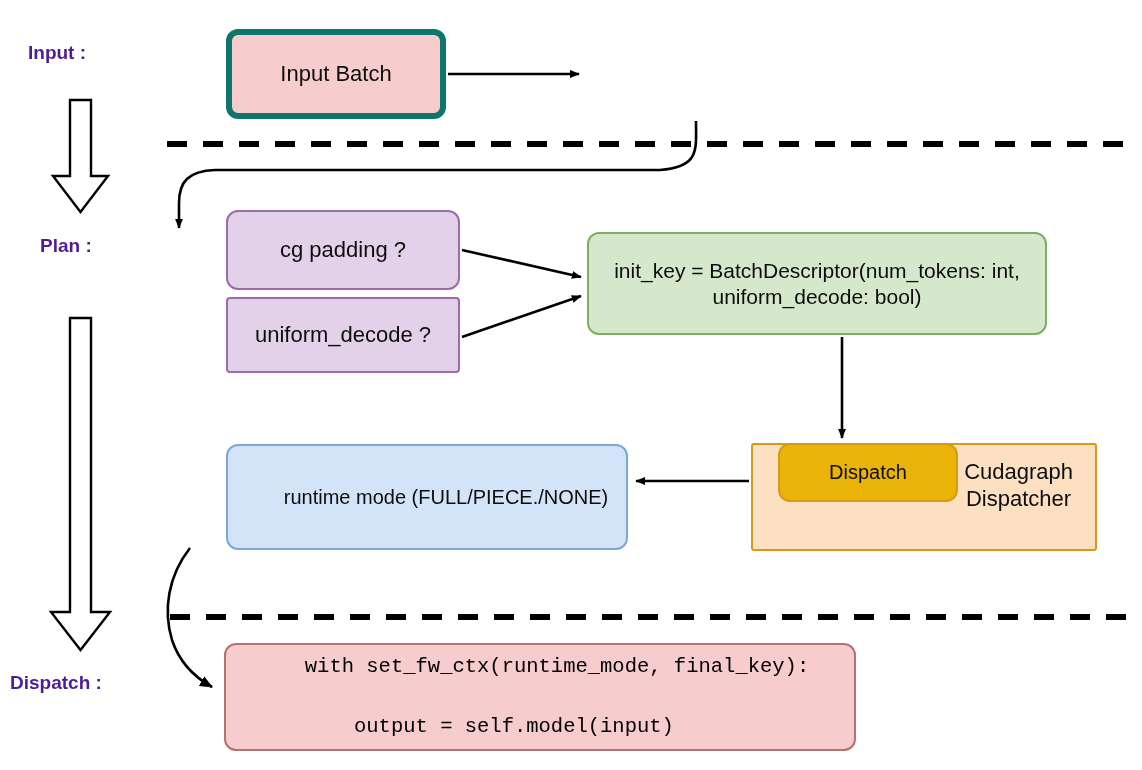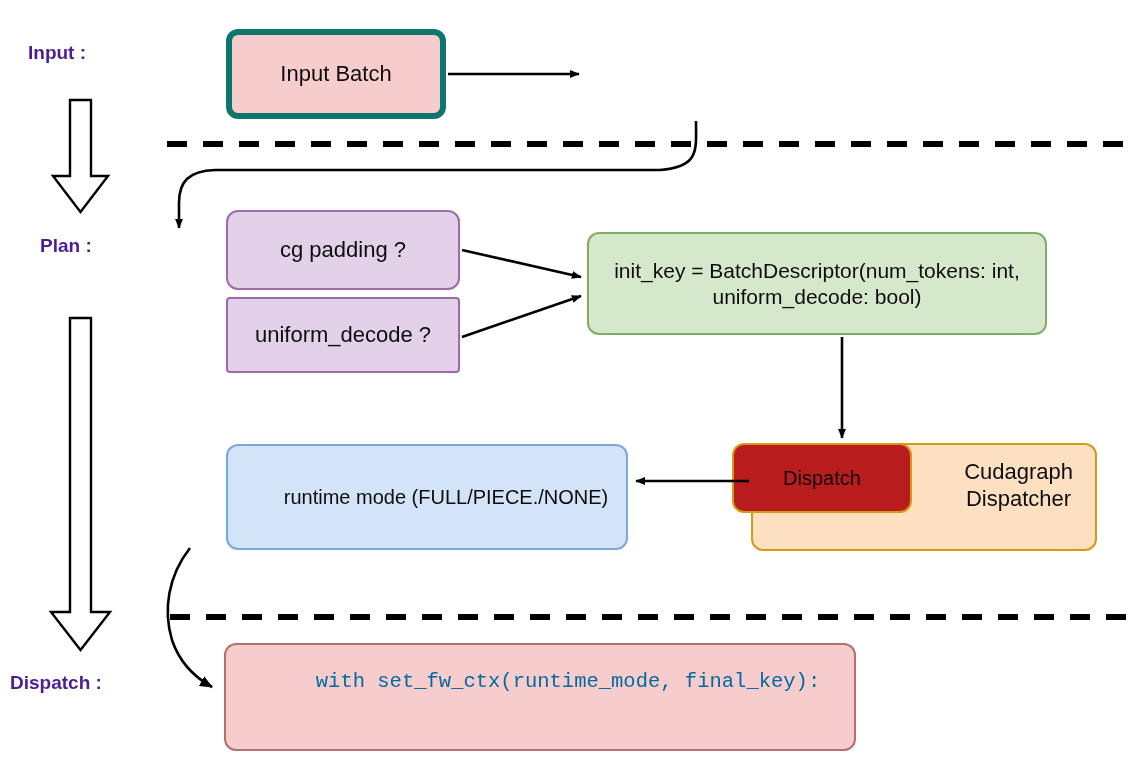--- a/index.html
+++ b/index.html
@@ -72,52 +72,52 @@
     background: #d6e8cb;
     border: 2px solid #7fae63;
     border-radius: 12px;
     font-size: 21px;
     padding: 0 10px;
   }
   .node-cudagraph-dispatcher {
     left: 751px; top: 443px; width: 346px; height: 108px;
     background: #fde0c2;
     border: 2px solid #d79a18;
-    border-radius: 12px;
+    border-radius: 3px;
     font-size: 22px;
     align-items: flex-start;
     justify-content: flex-end;
     padding-top: 14px;
     padding-right: 22px;
   }
   .node-dispatch {
-    left: 732px; top: 443px; width: 180px; height: 70px;
-    background: #b91c1c;
+    left: 778px; top: 443px; width: 180px; height: 59px;
+    background: #eab308;
     border: 2px solid #d79a18;
     border-radius: 12px;
     font-size: 20px;
   }
   .node-runtime-mode {
     left: 226px; top: 444px; width: 402px; height: 106px;
     background: #d3e3f8;
     border: 2px solid #7ba7dd;
     border-radius: 12px;
     font-size: 20px;
     padding-left: 38px;
   }
   .node-exec-code {
     left: 224px; top: 643px; width: 632px; height: 108px;
     background: #f6cccc;
     border: 2px solid #b5706f;
     border-radius: 12px;
     font-family: "Liberation Mono", monospace;
     font-size: 20.5px;
-    color: #0369a1;
+    color: #000000;
     justify-content: flex-start;
-    padding-left: 16px;
+    padding-left: 5px;
     white-space: pre;
     line-height: 1.45;
     text-align: left;
   }
   svg.overlay {
     position: absolute;
     left: 0; top: 0;
     width: 1142px;
     height: 770px;
     pointer-events: none;
@@ -160,20 +160,21 @@
 
   <div class="node node-runtime-mode">
     <span style="display:block;">
       <span>runtime mode (FULL/PIECE./NONE)</span><br>
     </span>
   </div>
 
   <div class="node node-exec-code">
     <span style="display:block;">
       <span>with set_fw_ctx(runtime_mode, final_key):</span><br>
+      <span>    output = self.model(input)</span>
     </span>
   </div>
 
   <svg class="overlay" viewBox="0 0 1142 770" xmlns="http://www.w3.org/2000/svg">
     <defs>
       <marker id="ah" markerWidth="11" markerHeight="11" refX="9.2" refY="4" orient="auto" markerUnits="userSpaceOnUse">
         <path d="M0,0 L10,4 L0,8 z" fill="#000000"></path>
       </marker>
       <marker id="ahbig" markerWidth="15" markerHeight="15" refX="12" refY="5.5" orient="auto" markerUnits="userSpaceOnUse">
         <path d="M0,0 L13,5.5 L0,11 z" fill="#000000"></path>

